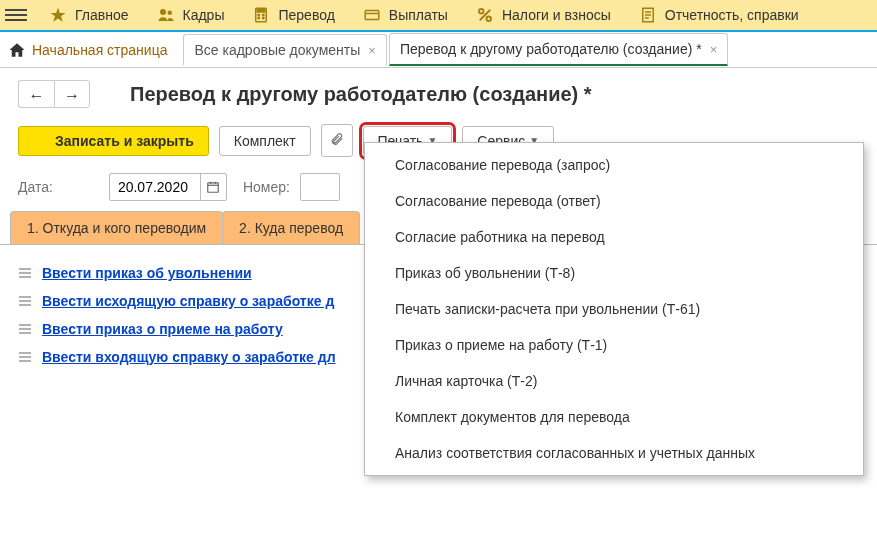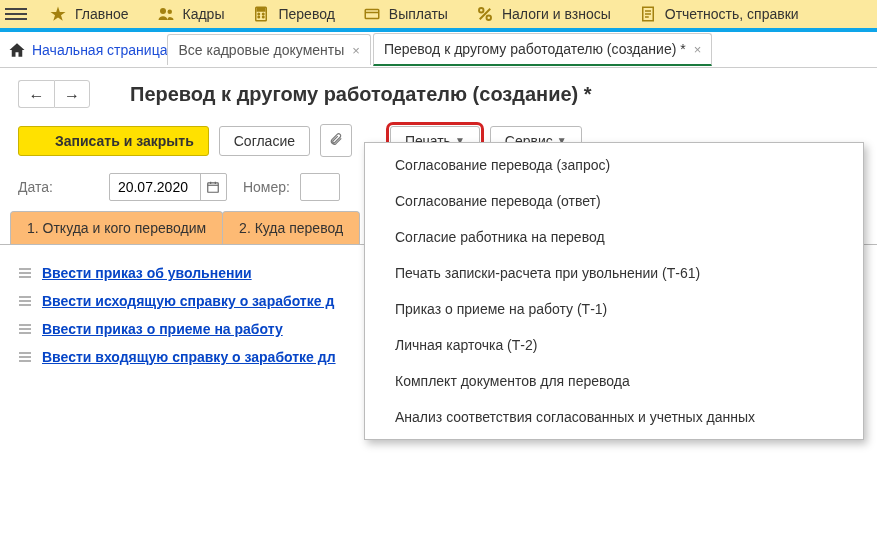--- a/index.html
+++ b/index.html
@@ -7,21 +7,21 @@
       font-family: Arial, sans-serif;
       font-size: 14px;
       color: #333;
       background: #fff;
       width: 877px;
       height: 533px;
       overflow: hidden;
     }
     .topbar {
       background: #fce99e;
-      border-bottom: 4px solid #0ea5e9;
+      border-bottom: 2px solid #0ea5e9;
       display: flex;
       align-items: center;
       height: 32px;
       padding: 0 2px;
     }
     .hamburger {
       width: 22px;
       height: 22px;
       display: flex;
       flex-direction: column;
@@ -56,21 +56,22 @@
       border-bottom: 1px solid #ccc;
       padding-left: 4px;
     }
     .home-icon {
       width: 18px;
       height: 18px;
       margin: 0 6px 0 4px;
       color: #333;
     }
     .start-page {
-      color: #1d4ed8;
+      padding-right: 16px;
+      color: #a16207;
     }
     .tab {
       border: 1px solid #ccc;
       border-bottom: none;
       padding: 7px 10px;
       margin-right: 2px;
       display: flex;
       align-items: center;
       gap: 8px;
       cursor: pointer;
@@ -147,21 +148,20 @@
       padding-left: 36px;
     }
     .btn-icon {
       width: 32px;
       padding: 6px 0;
       justify-content: center;
     }
     .btn-highlighted {
       outline: 3px solid #d32323;
       outline-offset: 1px;
-      margin-left: 28px;
     }
     .dropdown-caret {
       font-size: 10px;
       color: #666;
     }
     .form-row {
       display: flex;
       align-items: center;
       padding: 6px 10px 10px 18px;
       gap: 6px;
@@ -354,41 +354,42 @@
 <div class="nav-row">
   <div class="nav-group">
     <div class="nav-btn">←</div>
     <div class="nav-btn">→</div>
   </div>
   <h1 class="page-title">Перевод к другому работодателю (создание) *</h1>
 </div>
 
 <div class="toolbar">
   <button class="btn btn-primary">Записать и закрыть</button>
-  <button class="btn">Согласие</button>
+  <button class="btn">Комплект</button>
   <button class="btn btn-icon">
     <span class="clip-icon">
       <svg width="14" height="16" viewBox="0 0 24 24" fill="none" stroke="currentColor" stroke-width="2">
           <path d="M21 11l-9 9a5 5 0 01-7-7l9-9a3.5 3.5 0 015 5l-9 9a2 2 0 01-3-3l8-8"></path>
         </svg>
     </span>
   </button>
   <button class="btn btn-highlighted">
     <span>Печать</span>
     <span class="dropdown-caret">▼</span>
   </button>
   <button class="btn">
     <span>Сервис</span>
     <span class="dropdown-caret">▼</span>
   </button>
 
   <div class="dropdown-menu">
     <div class="dropdown-item">Согласование перевода (запрос)</div>
     <div class="dropdown-item">Согласование перевода (ответ)</div>
     <div class="dropdown-item">Согласие работника на перевод</div>
+    <div class="dropdown-item">Приказ об увольнении (Т-8)</div>
     <div class="dropdown-item">Печать записки-расчета при увольнении (Т-61)</div>
     <div class="dropdown-item">Приказ о приеме на работу (Т-1)</div>
     <div class="dropdown-item">Личная карточка (Т-2)</div>
     <div class="dropdown-item">Комплект документов для перевода</div>
     <div class="dropdown-item">Анализ соответствия согласованных и учетных данных</div>
   </div>
 </div>
 
 <div class="form-row">
   <span class="form-label">Дата:</span>

